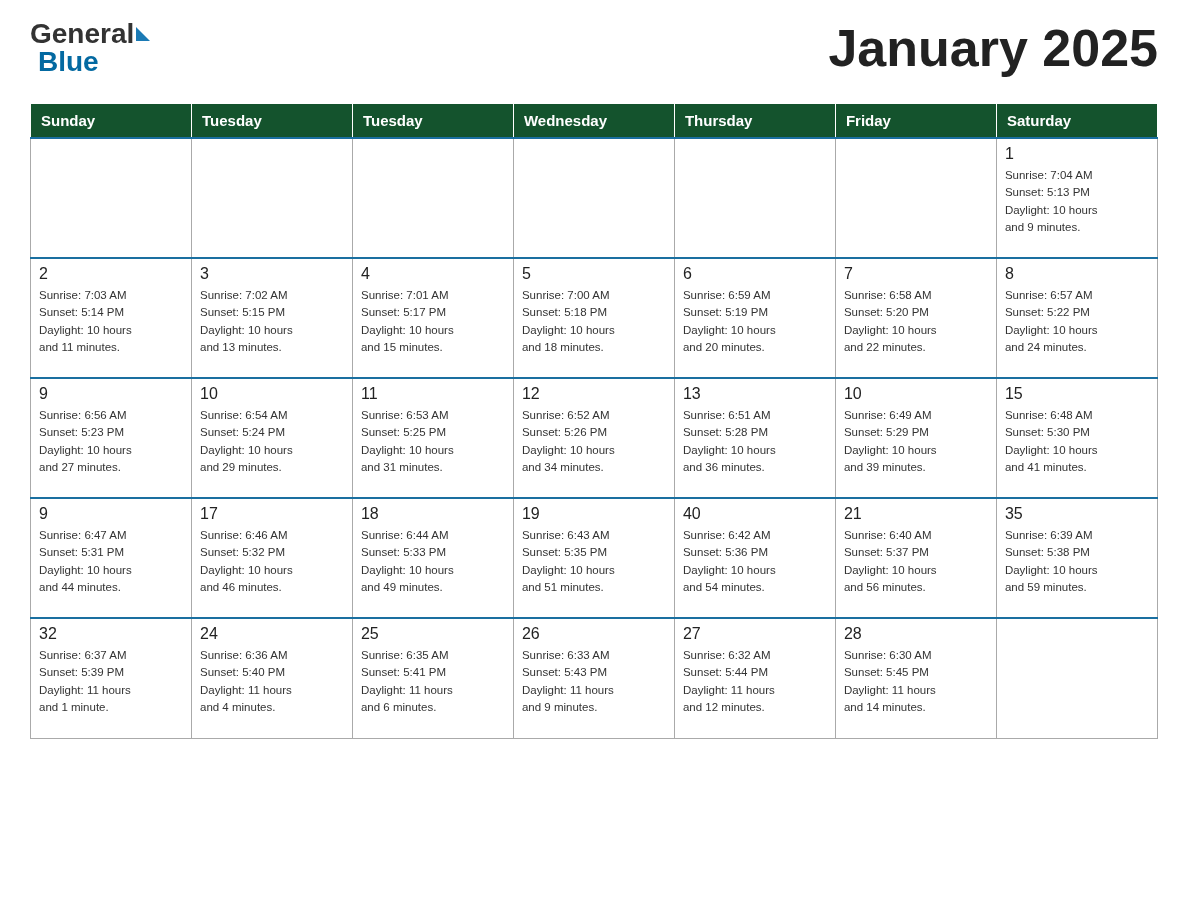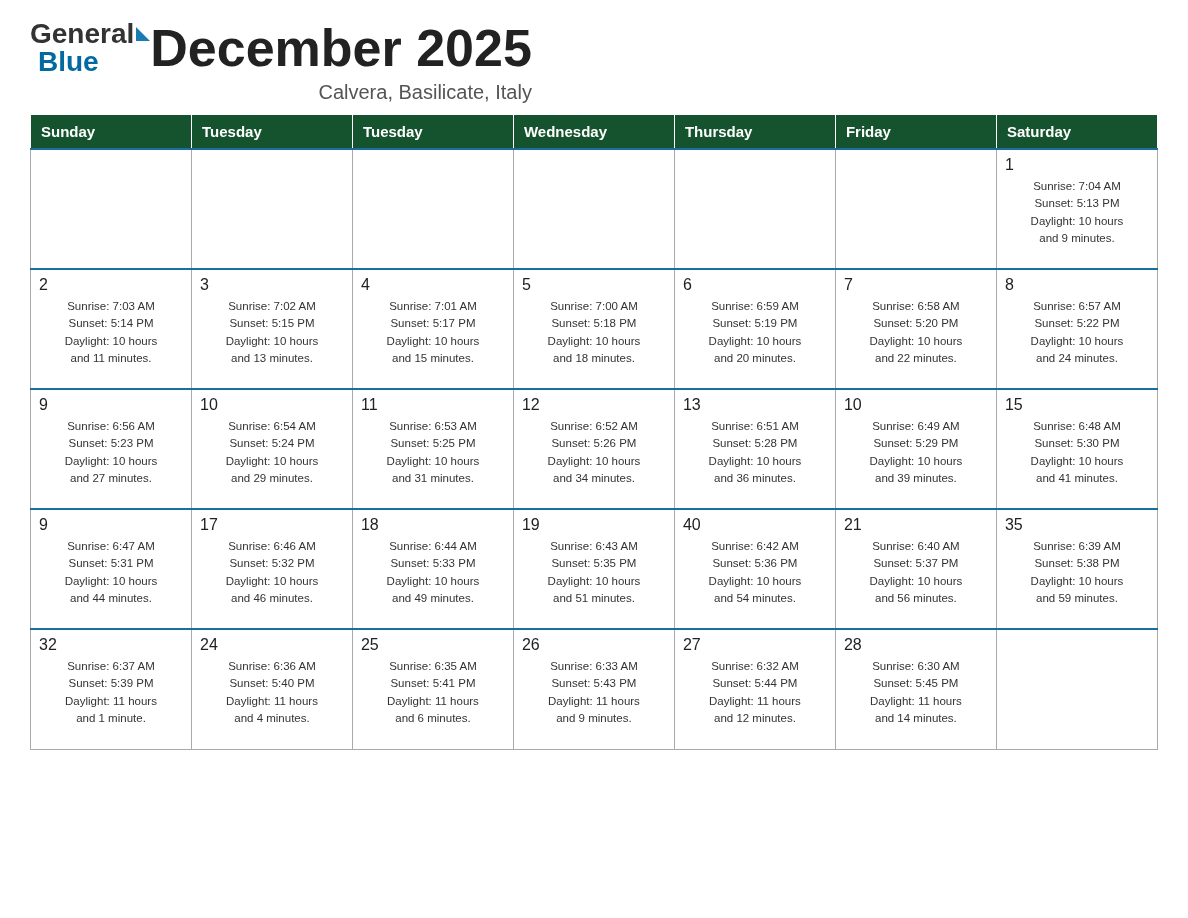--- a/index.html
+++ b/index.html
@@ -6,22 +6,23 @@
     body {
       font-family: Arial, Helvetica, sans-serif;
       background: #fff;
       color: #333;
       width: 1188px;
       min-height: 918px;
       padding: 20px 30px;
     }
     .header {
       display: flex;
+      justify-content: space-between;
       align-items: flex-start;
-      margin-bottom: 10px;
+      margin-bottom: 26px;
     }
     .logo {
       display: flex;
       flex-direction: column;
       line-height: 1;
     }
     .logo-general {
       font-size: 28px;
       font-weight: bold;
       color: #333;
@@ -87,40 +88,38 @@
     .day-number {
       font-size: 16px;
       font-weight: normal;
       color: #222;
       margin-bottom: 4px;
     }
     .day-info {
       font-size: 11.5px;
       color: #333;
       line-height: 1.5;
-      text-align: center;
     }
     .empty-cell {
       background: #f9f9f9;
     }
   </style>
 </head>
 <body>
 
 <div class="header">
   <div class="logo">
     <div class="logo-general">
       <span>General</span>
         <span class="logo-arrow"></span>
     </div>
     <div style="margin-left:4px;"><span class="logo-blue">Blue</span></div>
   </div>
   <div class="title-area">
-    <div class="month-title">December 2025</div>
-    <div class="location">Calvera, Basilicate, Italy</div>
+    <div class="month-title">January 2025</div>
   </div>
 </div>
 
 <table class="calendar">
   <thead>
     <tr>
     <th>Sunday</th>
         <th>Tuesday</th>
         <th>Tuesday</th>
         <th>Wednesday</th>

